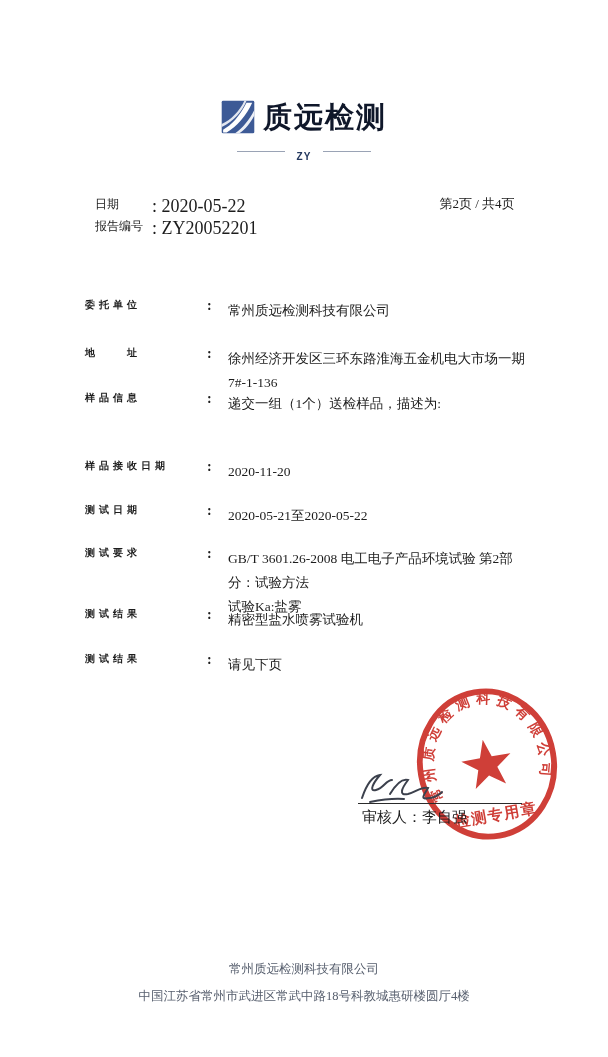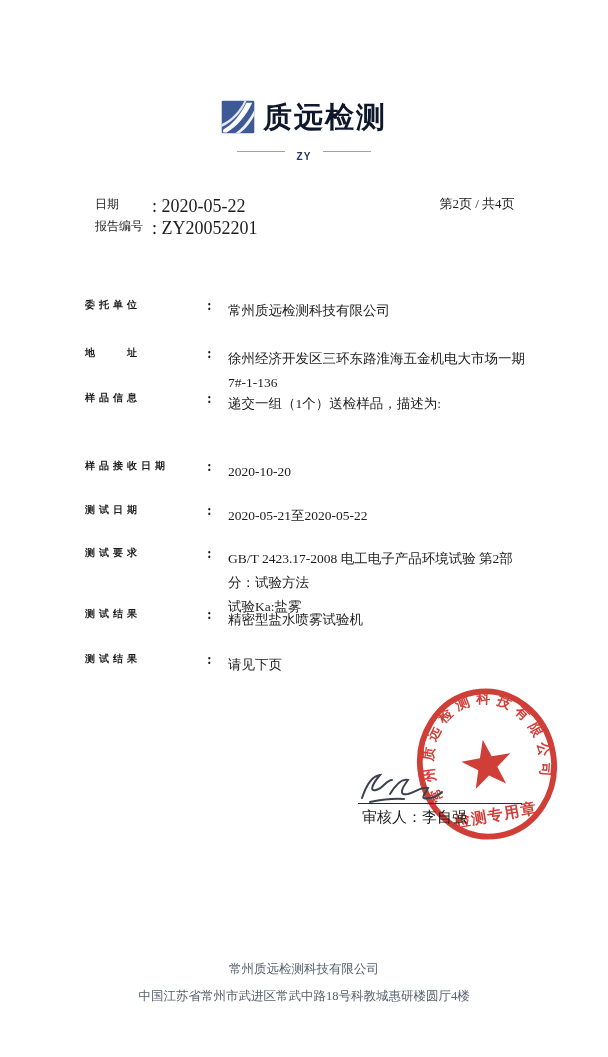--- a/index.html
+++ b/index.html
@@ -96,37 +96,37 @@
     <span class="fcolon">:</span>
     <div class="fvalue">
       <div>递交一组（1个）送检样品，描述为:</div>
     </div>
   </div>
 
   <div class="frow" style="top:459px">
     <span class="flabel">样品接收日期</span>
     <span class="fcolon">:</span>
     <div class="fvalue">
-        <div>2020-10-20</div>
+        <div>2020-11-20</div>
       </div>
   </div>
 
   <div class="frow" style="top:503px">
     <span class="flabel">测试日期</span>
     <span class="fcolon">:</span>
     <div class="fvalue">
         <div>2020-05-21至2020-05-22</div>
       </div>
   </div>
 
   <div class="frow" style="top:546px">
     <span class="flabel">测试要求</span>
     <span class="fcolon">:</span>
     <div class="fvalue">
-      <div>GB/T 2423.17-2008 电工电子产品环境试验 第2部分：试验方法</div>
+      <div>GB/T 3601.26-2008 电工电子产品环境试验 第2部分：试验方法</div>
       <div>试验Ka:盐雾</div>
     </div>
   </div>
 
   <div class="frow" style="top:607px">
     <span class="flabel">测试结果</span>
     <span class="fcolon">:</span>
     <div class="fvalue">
         <div>精密型盐水喷雾试验机</div>
       </div>

